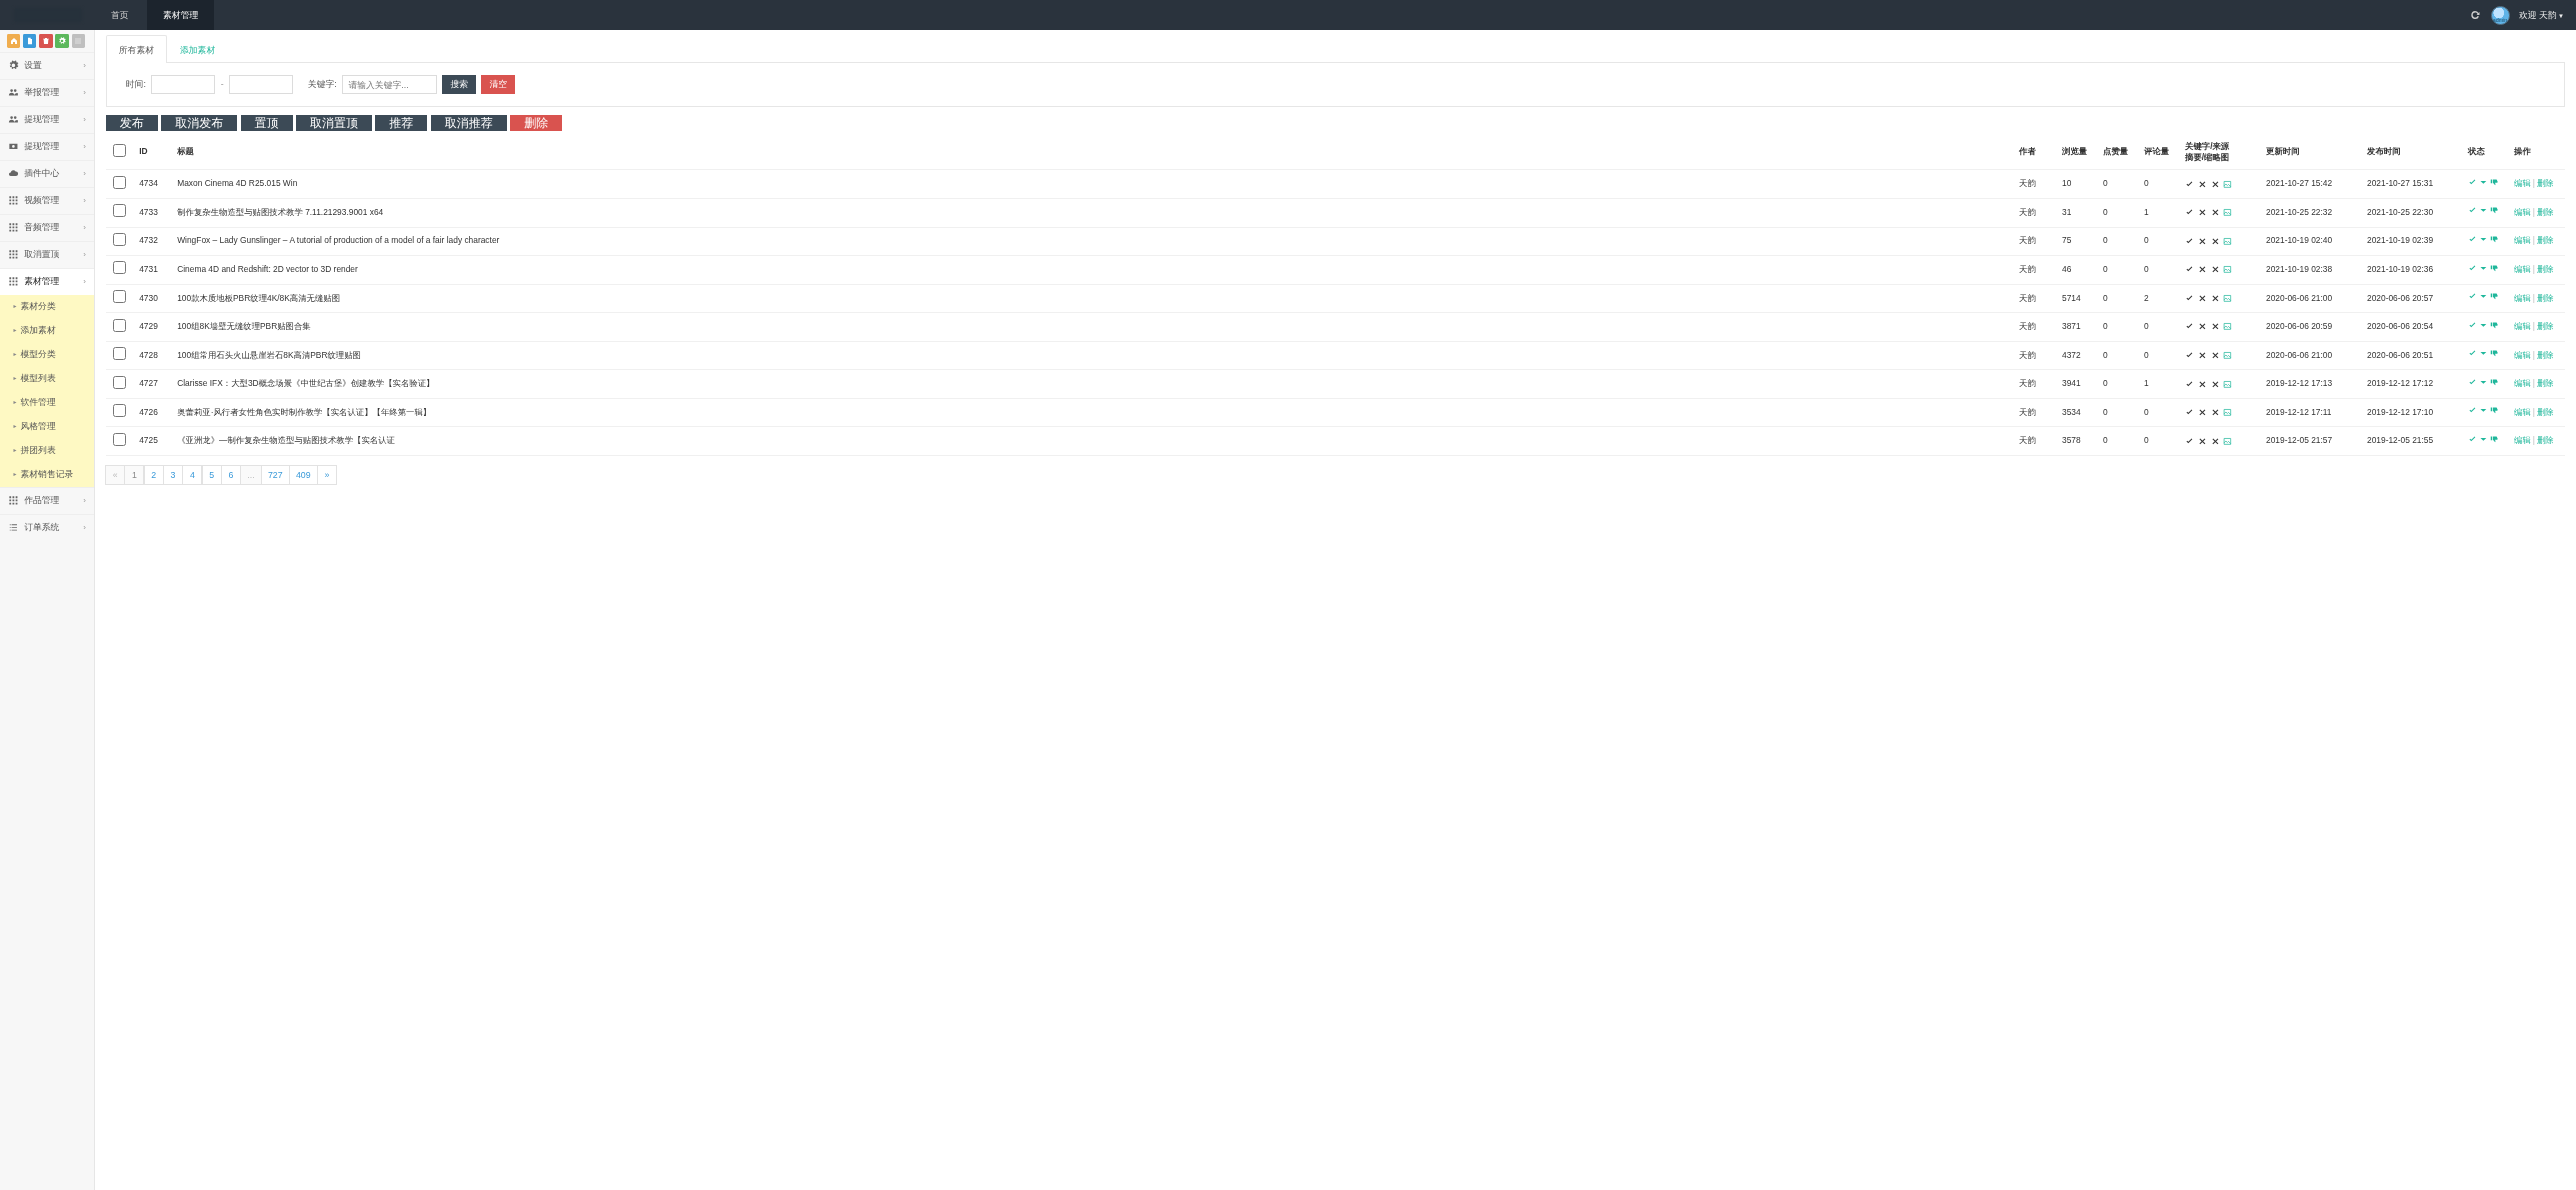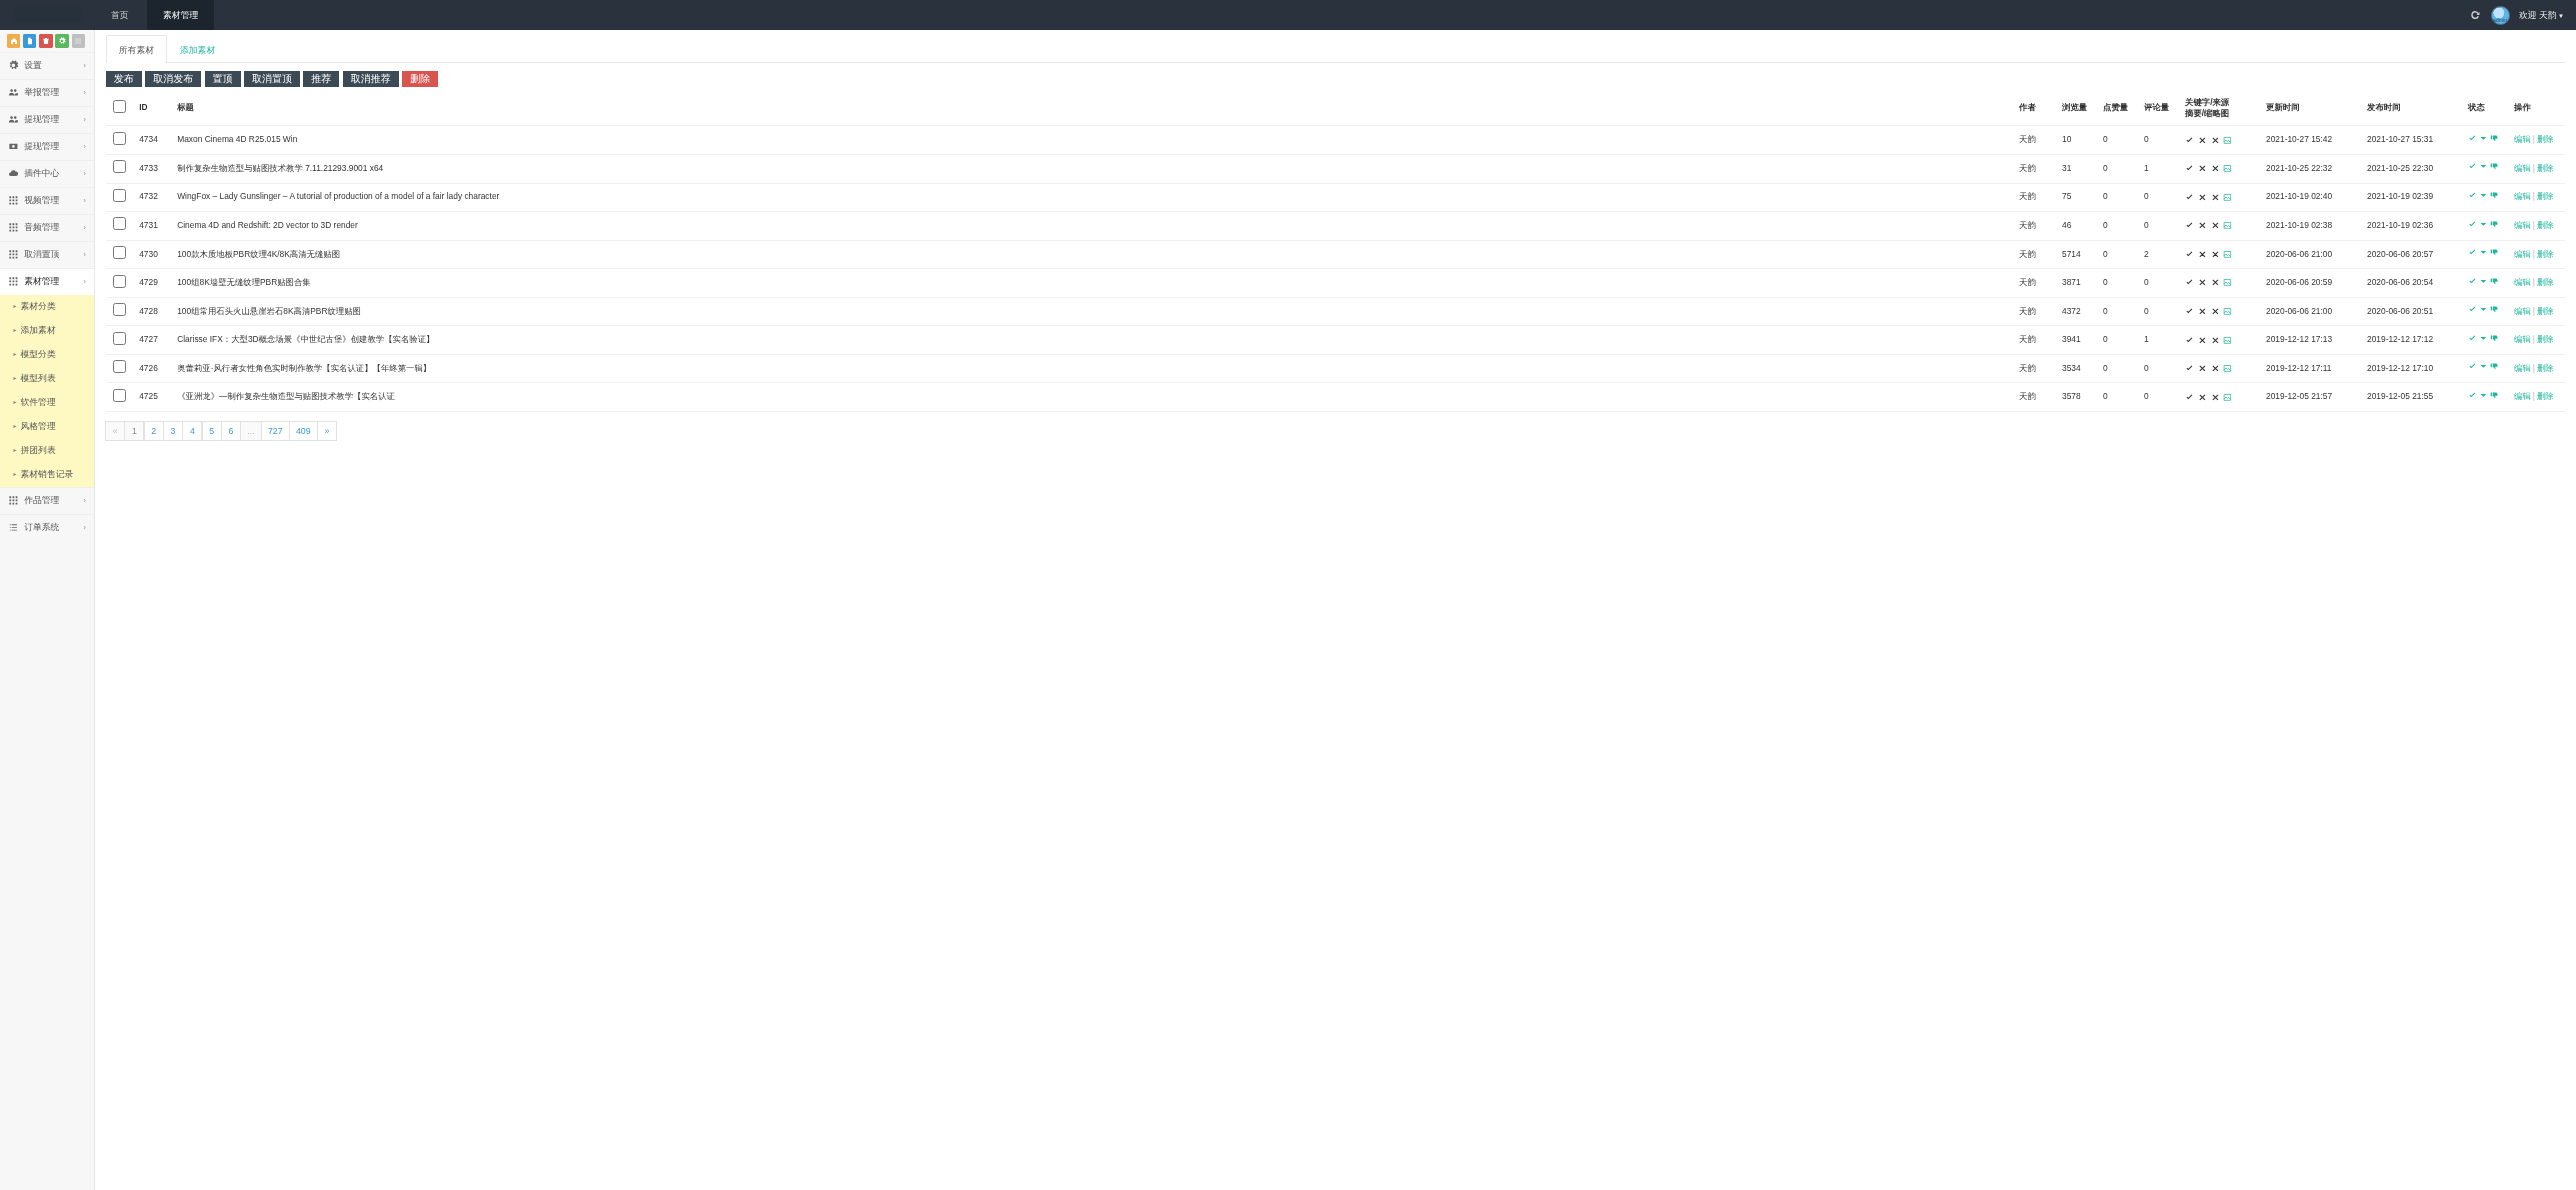--- a/index.html
+++ b/index.html
@@ -36,21 +36,21 @@
   .tabs a{padding:8px 12px 6.8px;color:#1fb79b;text-decoration:none;border:0.7px solid transparent;border-bottom:none;border-top-left-radius:2px;border-top-right-radius:2px;position:relative;top:0.7px}
   .tabs a.active{color:#555;background:#fff;border-color:#e6e6e6}
 
   .searchbar{border:0.7px solid #e6e6e6;border-top:none;padding:12px 19px;display:flex;align-items:center;gap:5.4px;color:#555}
   .searchbar input[type=text]{height:19px;border:0.7px solid #dcdcdc;padding:0 5.4px;background:#fff;font-size:8.8px;color:#333}
   .searchbar .dash{color:#999}
   .btn{height:19px;padding:0 8px;border:none;cursor:pointer;color:#fff;font-size:8.8px}
   .btn-dark{background:#3c4a56}.btn-red{background:#d9534f}
 
   .bulk{margin:8px 0 4px;display:flex;gap:3.4px;flex-wrap:wrap}
-  .bulk button{height:16px;padding:0 8px;font-size:10px;border:none;color:#fff;cursor:pointer;background:#3c4a56}
+  .bulk button{height:16px;padding:0 14px;font-size:12px;border:none;color:#fff;cursor:pointer;background:#3c4a56}
   .bulk button.danger{background:#d9534f}
 
   table.data{width:100%;border-collapse:collapse;font-size:8.4px}
   table.data th,table.data td{padding:5.4px 6.8px;text-align:left;border-bottom:0.7px solid #f0f0f0;vertical-align:middle;white-space:nowrap}
   table.data th{font-weight:700;color:#333}
   .col-check{width:23px;text-align:center}
   .col-id{width:38px}
   .col-title{white-space:normal}
   .col-author{width:43px}
   .col-num{width:41px}
@@ -320,20 +320,30 @@
         </li>
       </ul>
   </aside>
 
   <main class="content">
     <div class="tabs">
       <a class="active">所有素材</a>
       <a>添加素材</a>
     </div>
 
+    <div class="searchbar">
+      <span>时间:</span>
+      <input type="text" style="width: 64px;">
+      <span class="dash">-</span>
+      <input type="text" style="width: 64px;">
+      <span style="margin-left:9.5px">关键字:</span>
+      <input type="text" style="width: 95px;" placeholder="请输入关键字...">
+      <button class="btn btn-dark">搜索</button>
+      <button class="btn btn-red">清空</button>
+    </div>
 
     <div class="bulk" id="bulk">
         <button class="">发布</button>
         <button class="">取消发布</button>
         <button class="">置顶</button>
         <button class="">取消置顶</button>
         <button class="">推荐</button>
         <button class="">取消推荐</button>
         <button class="danger">删除</button>
       </div>

